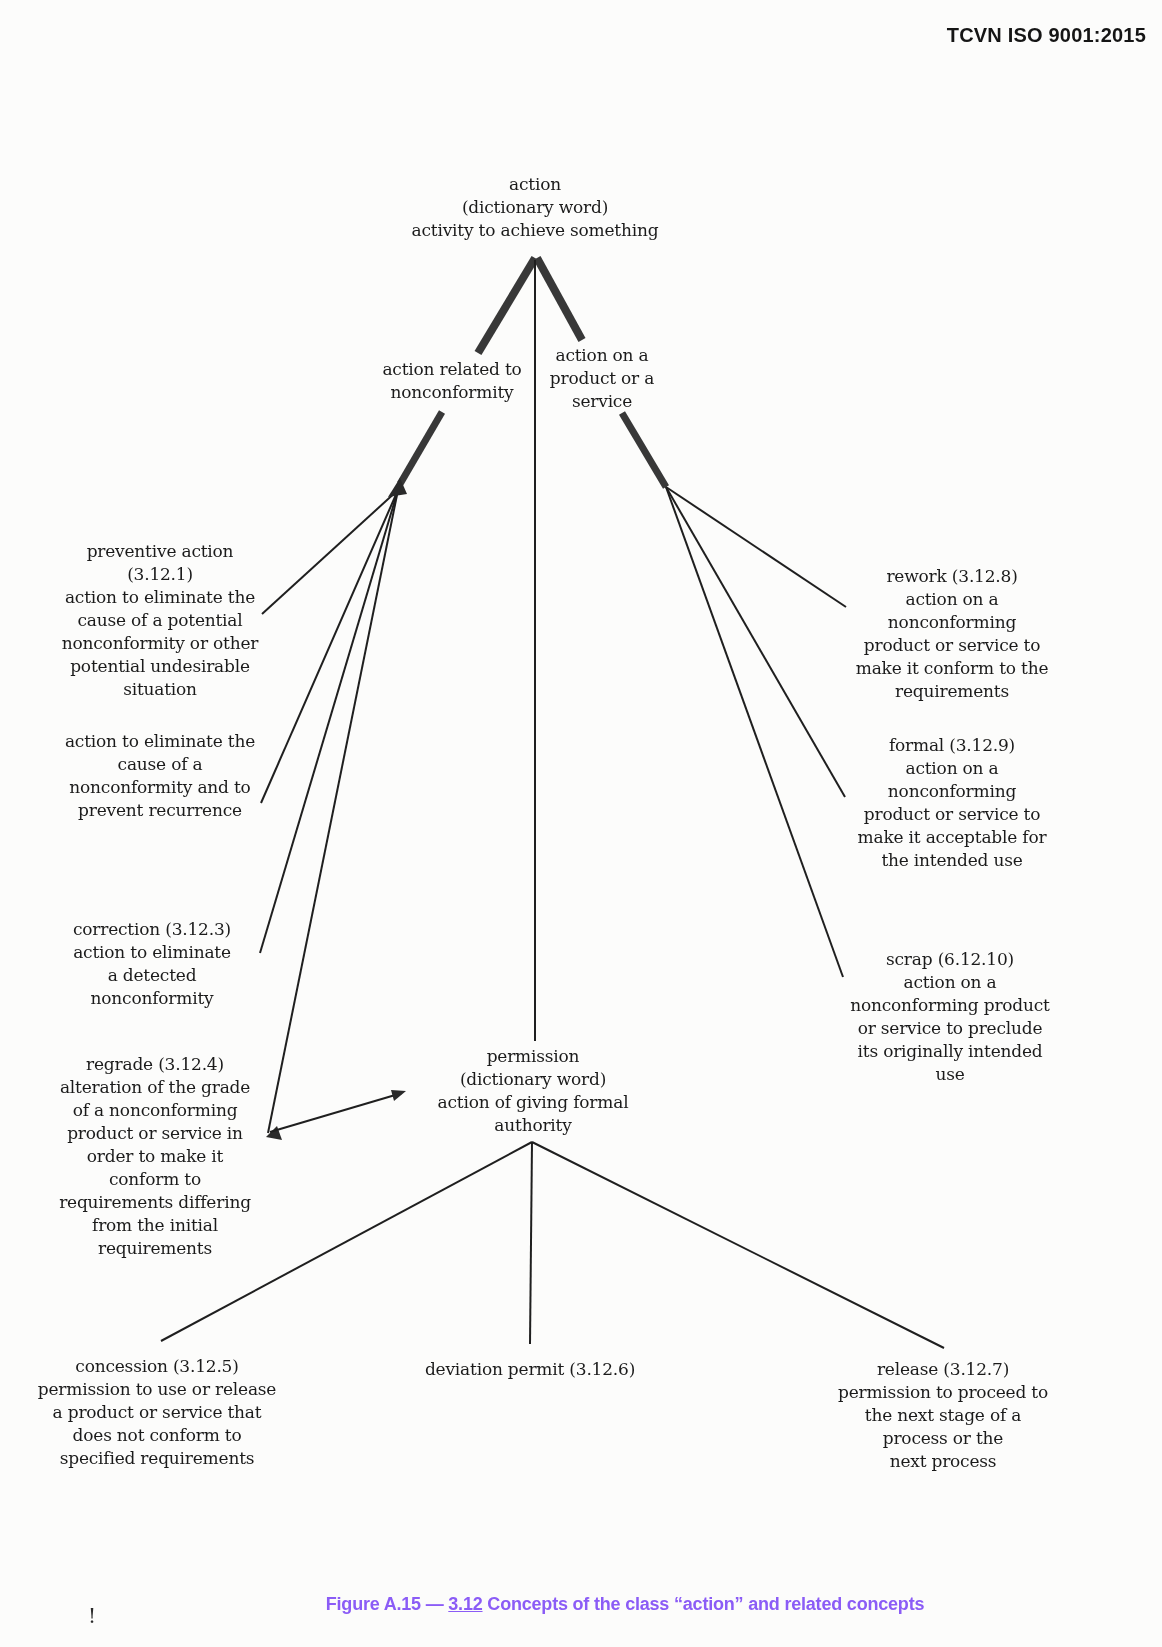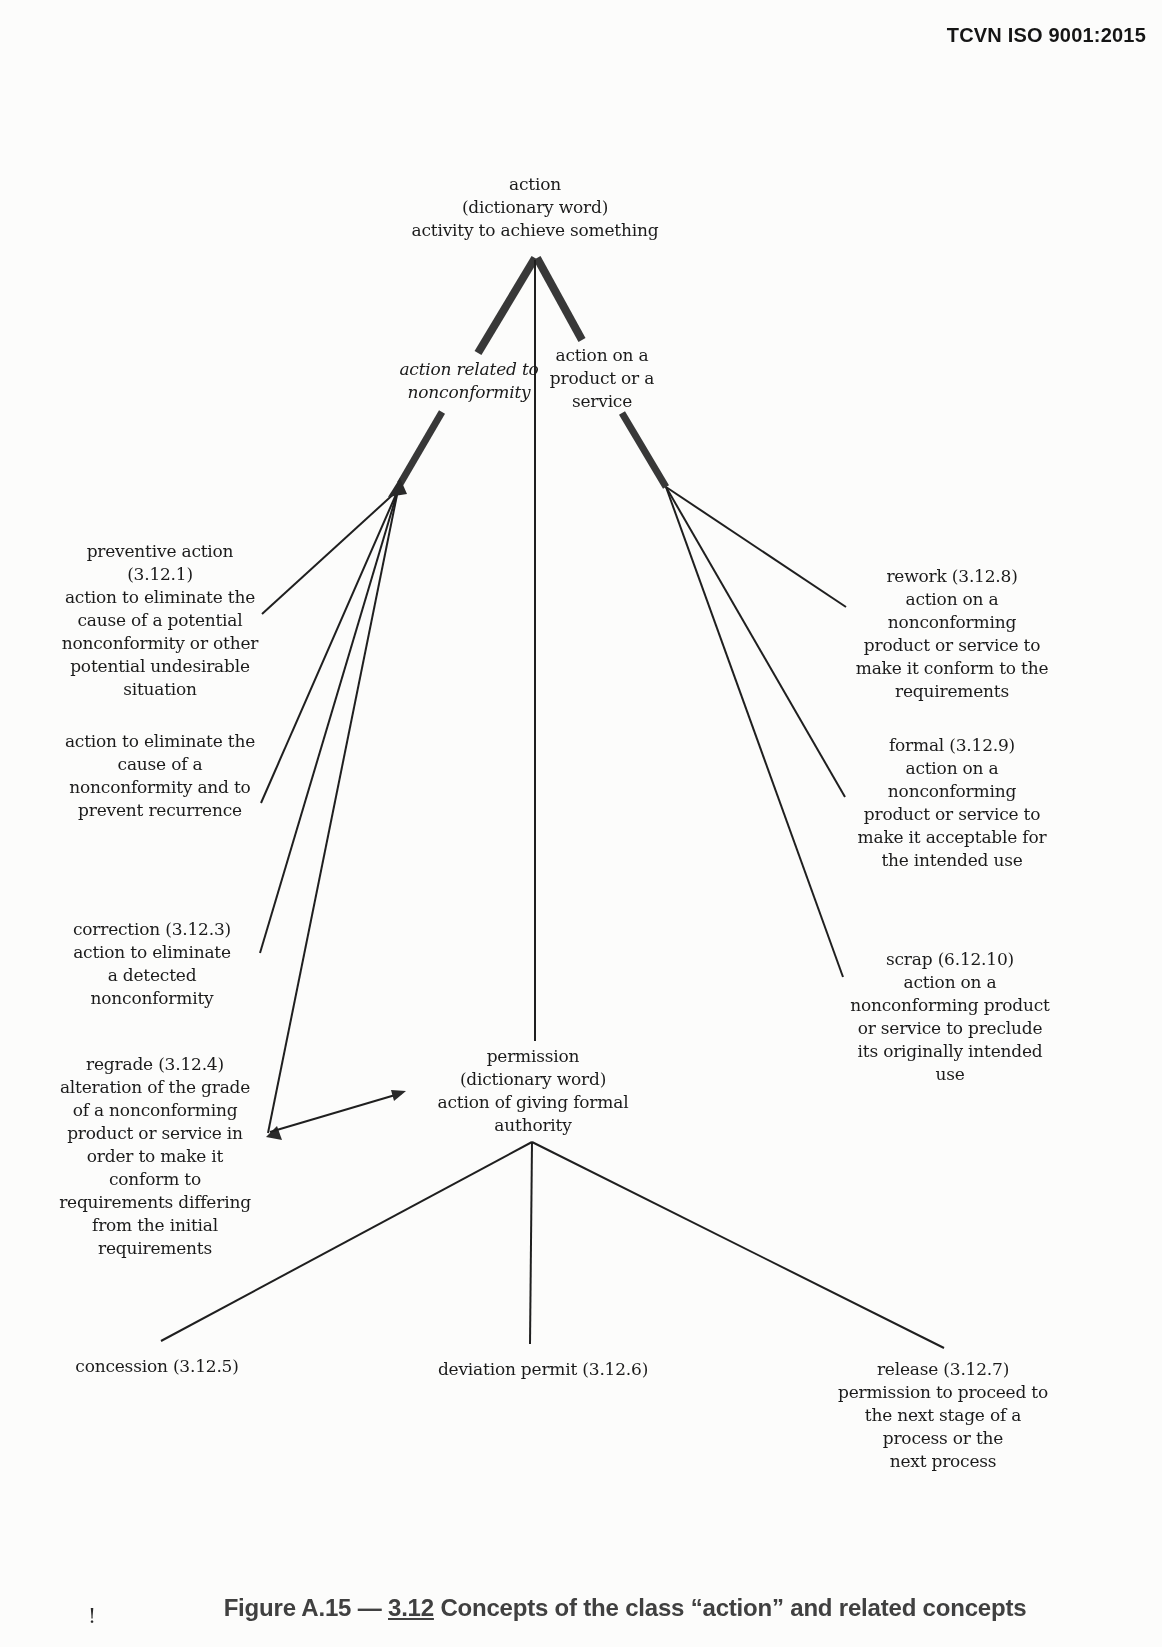--- a/index.html
+++ b/index.html
@@ -29,21 +29,21 @@
     top:24px;right:16px;
     font-family:"Liberation Sans", sans-serif;
     font-weight:700;font-size:20px;color:#151515;
     letter-spacing:0.2px;
   }
   .caption{
     position:absolute;
     left:150px;top:1594px;width:950px;
     text-align:center;
     font-family:"Liberation Sans", sans-serif;
-    font-weight:700;font-size:24px;color:#404040;
+    font-weight:700;font-size:18px;color:#8b5cf6;
     letter-spacing:-0.2px;
   }
   .caption .u{text-decoration:underline;}
   .stray{
     position:absolute;left:88px;top:1604px;
     font-size:20px;color:#2a2a2a;font-family:"DejaVu Serif",serif;
   }
 </style>
 </head>
 <body>
@@ -79,21 +79,21 @@
   </svg>
 
   <div class="std-header">TCVN ISO 9001:2015</div>
 
   <div class="tblock" style="left:395px;top:173px;width:280px;">
     <span class="term">action</span>
     <span class="note">(dictionary word)</span>
     <span class="c-def">activity to achieve something</span>
   </div>
 
-  <div class="tblock plabel" style="left:384px;top:358px;width:170px;font-style:italic;">action related to
+  <div class="tblock plabel" style="left:367px;top:358px;width:170px;">action related to
 nonconformity</div>
   <div class="tblock plabel" style="left:537px;top:344px;width:130px;">action on a
 product or a
 service</div>
 
   <div class="tblock ref-block" style="left:40px;top:540px;width:240px;">
     <div class="c-head"><span class="term">preventive action</span> <span class="ref">(3.12.1)</span></div>
     <div class="c-def">action to eliminate the
 cause of a potential
 nonconformity or other
@@ -156,23 +156,27 @@
 
   <div class="tblock" style="left:403px;top:1045px;width:260px;">
     <span class="term">permission</span>
     <span class="note">(dictionary word)</span>
     <span class="c-def">action of giving formal
 authority</span>
   </div>
 
   <div class="tblock" style="left:22px;top:1355px;width:270px;text-align:center;">
     <div class="c-head"><span class="term">concession</span> <span class="ref">(3.12.5)</span></div>
+    <div class="c-def">permission to use or release
+a product or service that
+does not conform to
+specified requirements</div>
   </div>
 
-  <div class="tblock" style="left:408px;top:1358px;width:270px;">
+  <div class="tblock" style="left:395px;top:1358px;width:270px;">
     <div class="c-head"><span class="term">deviation permit</span> <span class="ref">(3.12.6)</span></div>
   </div>
 
   <div class="tblock" style="left:818px;top:1358px;width:250px;">
     <div class="c-head"><span class="term">release</span> <span class="ref">(3.12.7)</span></div>
     <div class="c-def">permission to proceed to
 the next stage of a
 process or the
 next process</div>
   </div>

